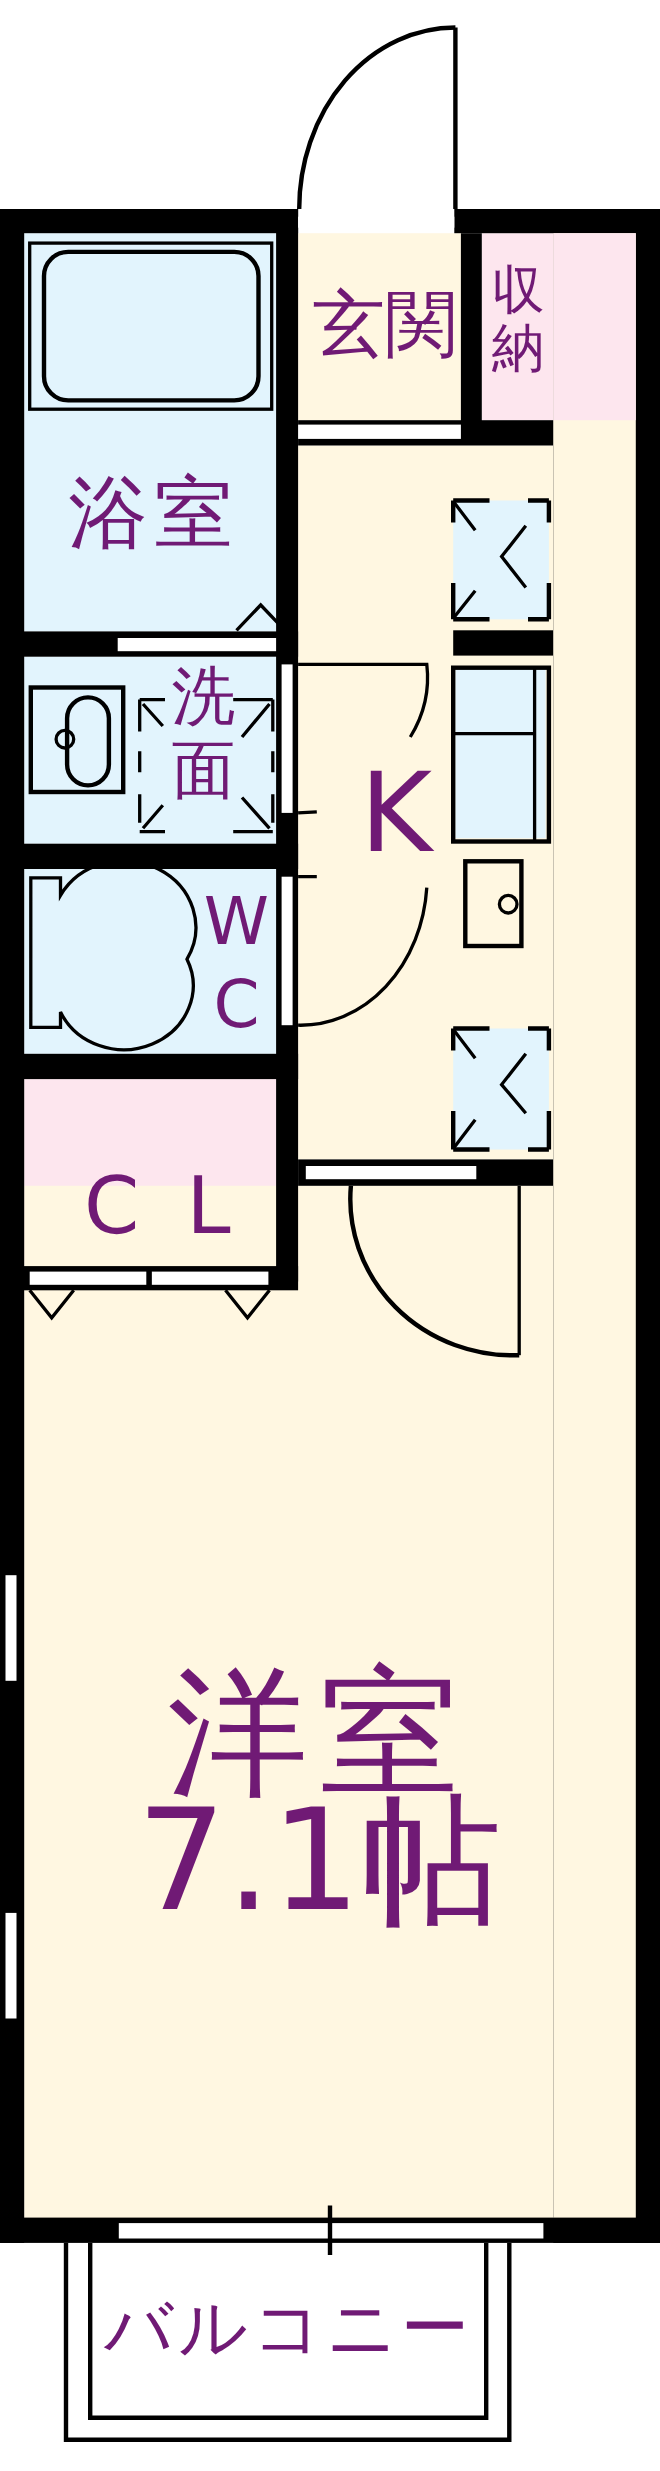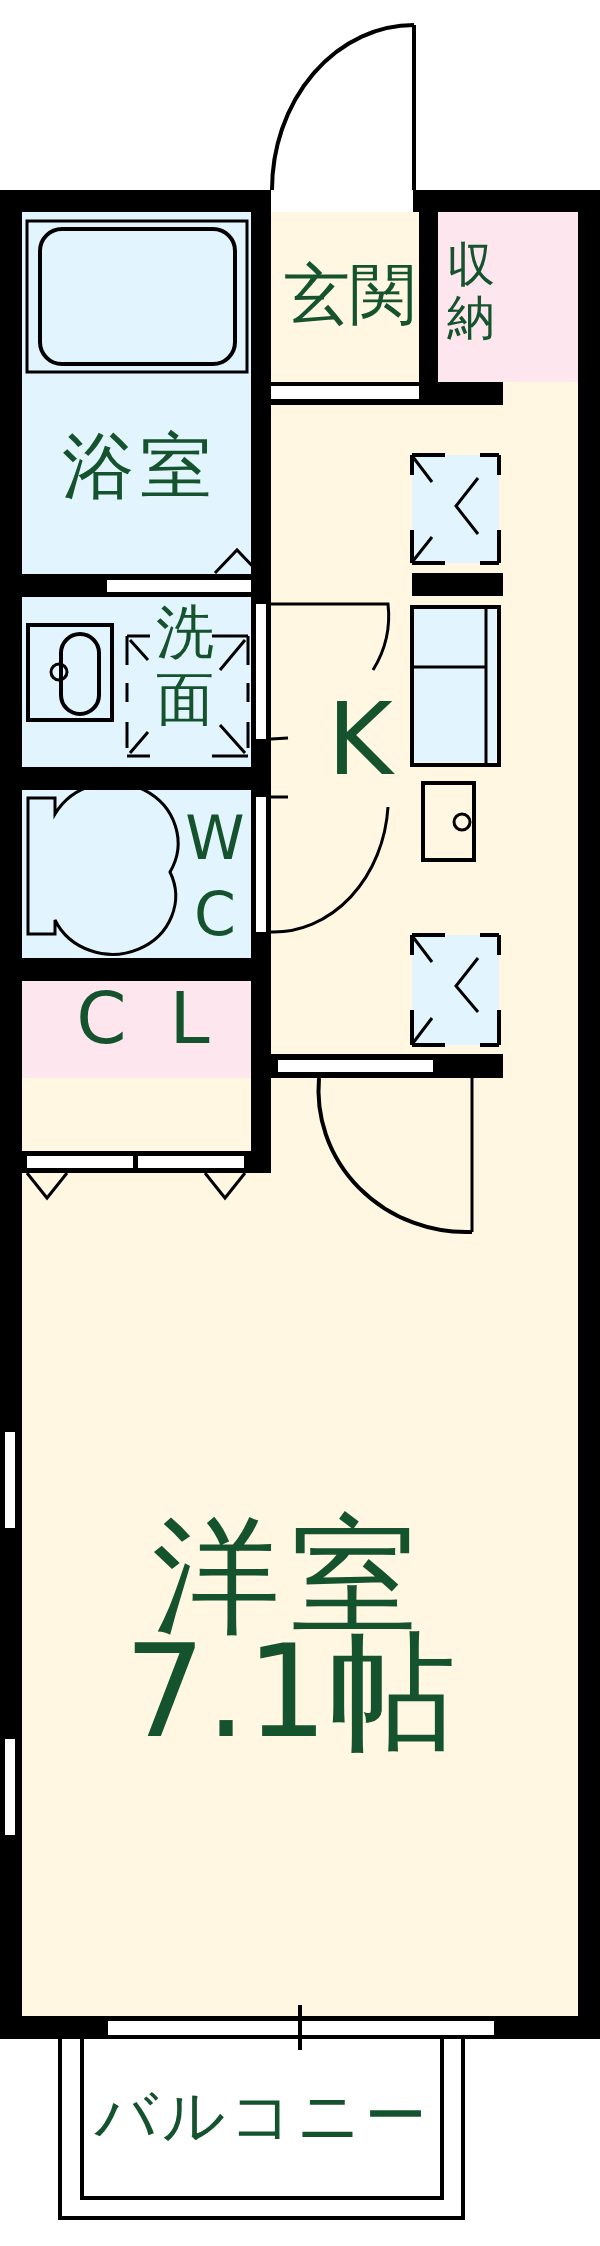--- a/index.html
+++ b/index.html
@@ -1,21 +1,21 @@
 <!DOCTYPE html>
 <html><head>
 <meta charset="utf-8">
 <style>
   html, body { margin:0; padding:0; background:#ffffff; }
   body { width:600px; height:2246px; position:relative; overflow:hidden;
          font-family:"DejaVu Sans","Liberation Sans",sans-serif; }
   .abs { position:absolute; }
   .wall { position:absolute; background:#000; }
   .room { position:absolute; }
-  .label { position:absolute; color:#14532d; text-align:center; line-height:1; }
+  .label { position:absolute; color:#701a75; text-align:center; line-height:1; }
   svg.overlay { position:absolute; left:0; top:0; }
 </style>
 </head>
 <body>
 
 <div class="room" style="left:22px;top:212px;width:229px;height:362px;background:#e2f4fd;"></div>
 <div class="room" style="left:271px;top:212px;width:148px;height:170px;background:#fff7e1;"></div>
 <div class="room" style="left:438px;top:212px;width:65px;height:170px;background:#fde6ee;"></div>
 <div class="room" style="left:271px;top:405px;width:232px;height:649px;background:#fff7e1;"></div>
 <div class="room" style="left:22px;top:597px;width:229px;height:170px;background:#e2f4fd;"></div>
@@ -105,22 +105,22 @@
     <polyline points="82,2039 82,2198 442,2198 442,2039" stroke-width="4"></polyline>
     <line x1="300" y1="2005" x2="300" y2="2050" stroke-width="4"></line>
   </g>
 </svg>
 
 <div class="label" style="left:40px;top:430px;width:200px;font-size:72px;letter-spacing:6px;">浴室</div>
 <div class="label" style="left:275px;top:262px;width:150px;font-size:66px;">玄関</div>
 <div class="label" style="left:440px;top:238px;width:62px;font-size:48px;line-height:1.1;">
   <span style="display:block;width:48px;margin:0 auto;word-break:break-all;">収納</span>
 </div>
-<div class="label" style="left:150px;top:600px;width:70px;font-size:58px;line-height:1.15;font-family:Liberation Serif, serif;">
+<div class="label" style="left:150px;top:600px;width:70px;font-size:58px;line-height:1.15;">
   <span style="display:block;width:60px;margin:0 auto;word-break:break-all;">洗面</span>
 </div>
 <div class="label" style="left:300px;top:690px;width:120px;font-size:100px;">K</div>
 <div class="label" style="left:180px;top:808px;width:70px;font-size:60px;">W</div>
 <div class="label" style="left:180px;top:884px;width:70px;font-size:60px;">C</div>
-<div class="label" style="left:22px;top:982px;width:242px;font-size:72px;word-spacing:20px;">C L</div>
+<div class="label" style="left:22px;top:1060px;width:242px;font-size:72px;word-spacing:20px;">C L</div>
 <div class="label" style="left:100px;top:1512px;width:380px;font-size:128px;letter-spacing:10px;">洋室</div>
 <div class="label" style="left:100px;top:1628px;width:380px;font-size:128px;">7.1帖</div>
 <div class="label" style="left:90px;top:2085px;width:345px;font-size:62px;letter-spacing:4px;">バルコニー</div>
 
 </body></html>

